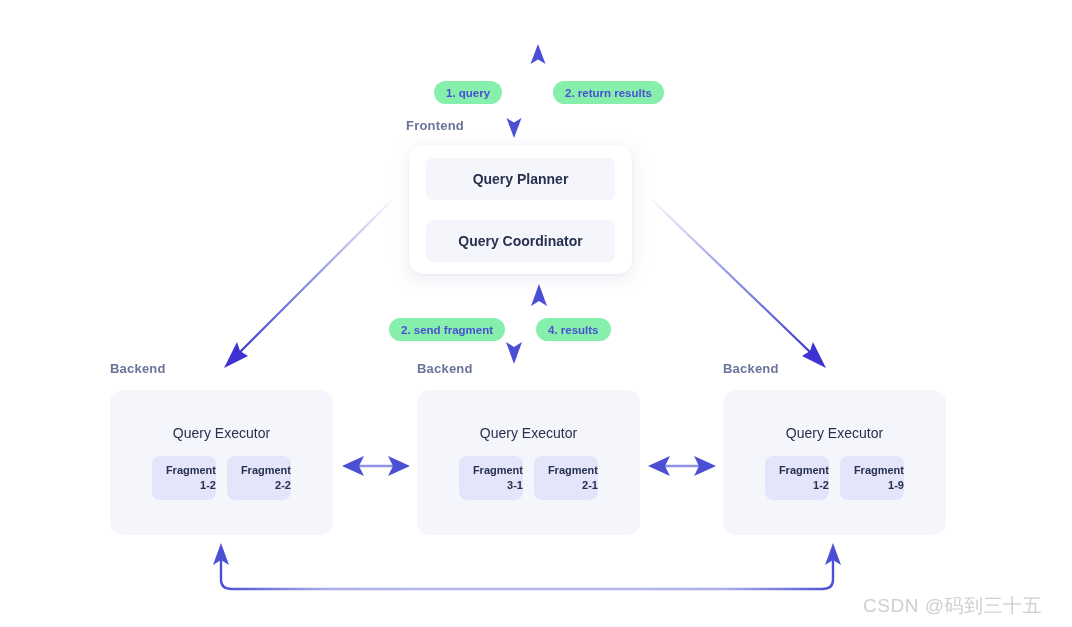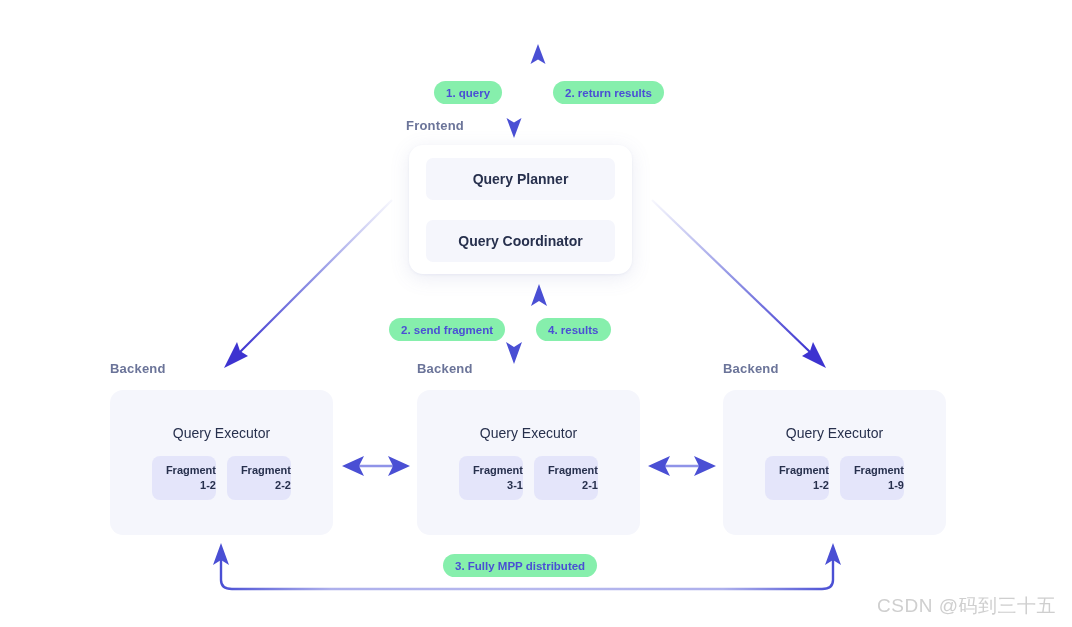--- a/index.html
+++ b/index.html
@@ -120,21 +120,21 @@
     justify-content: center;
     font-size: 11.5px;
     font-weight: bold;
     color: #4a4fd4;
     white-space: nowrap;
   }
 
   
   .watermark {
     position: absolute;
-    right: 16px;
+    right: 30px;
     bottom: 8px;
     font-size: 19px;
     color: #cfcfcf;
     white-space: nowrap;
     letter-spacing: .5px;
   }
 </style>
 </head>
 <body>
 
@@ -229,21 +229,20 @@
 
   <div class="frontend-card">
     <div class="fe-row">Query Planner</div>
     <div class="fe-row">Query Coordinator</div>
   </div>
 
   <div class="pill" style="left:434px; top:81px;">1. query</div>
   <div class="pill" style="left:553px; top:81px;">2. return results</div>
   <div class="pill" style="left:389px; top:318px;">2. send fragment</div>
   <div class="pill" style="left:536px; top:318px;">4. results</div>
-  <div class="pill" style="left:443px; top:554px;">3. Fully MPP distributed</div>
 
   <div class="tier-label" style="left:110px; top:361px;">Backend</div>
   <div class="tier-label" style="left:417px; top:361px;">Backend</div>
   <div class="tier-label" style="left:723px; top:361px;">Backend</div>
 
   <div class="backend-card" style="left:110px;">
     <div class="be-title">Query Executor</div>
     <div class="fragment-row">
       <div class="fragment">
         <span>Fragment</span>

